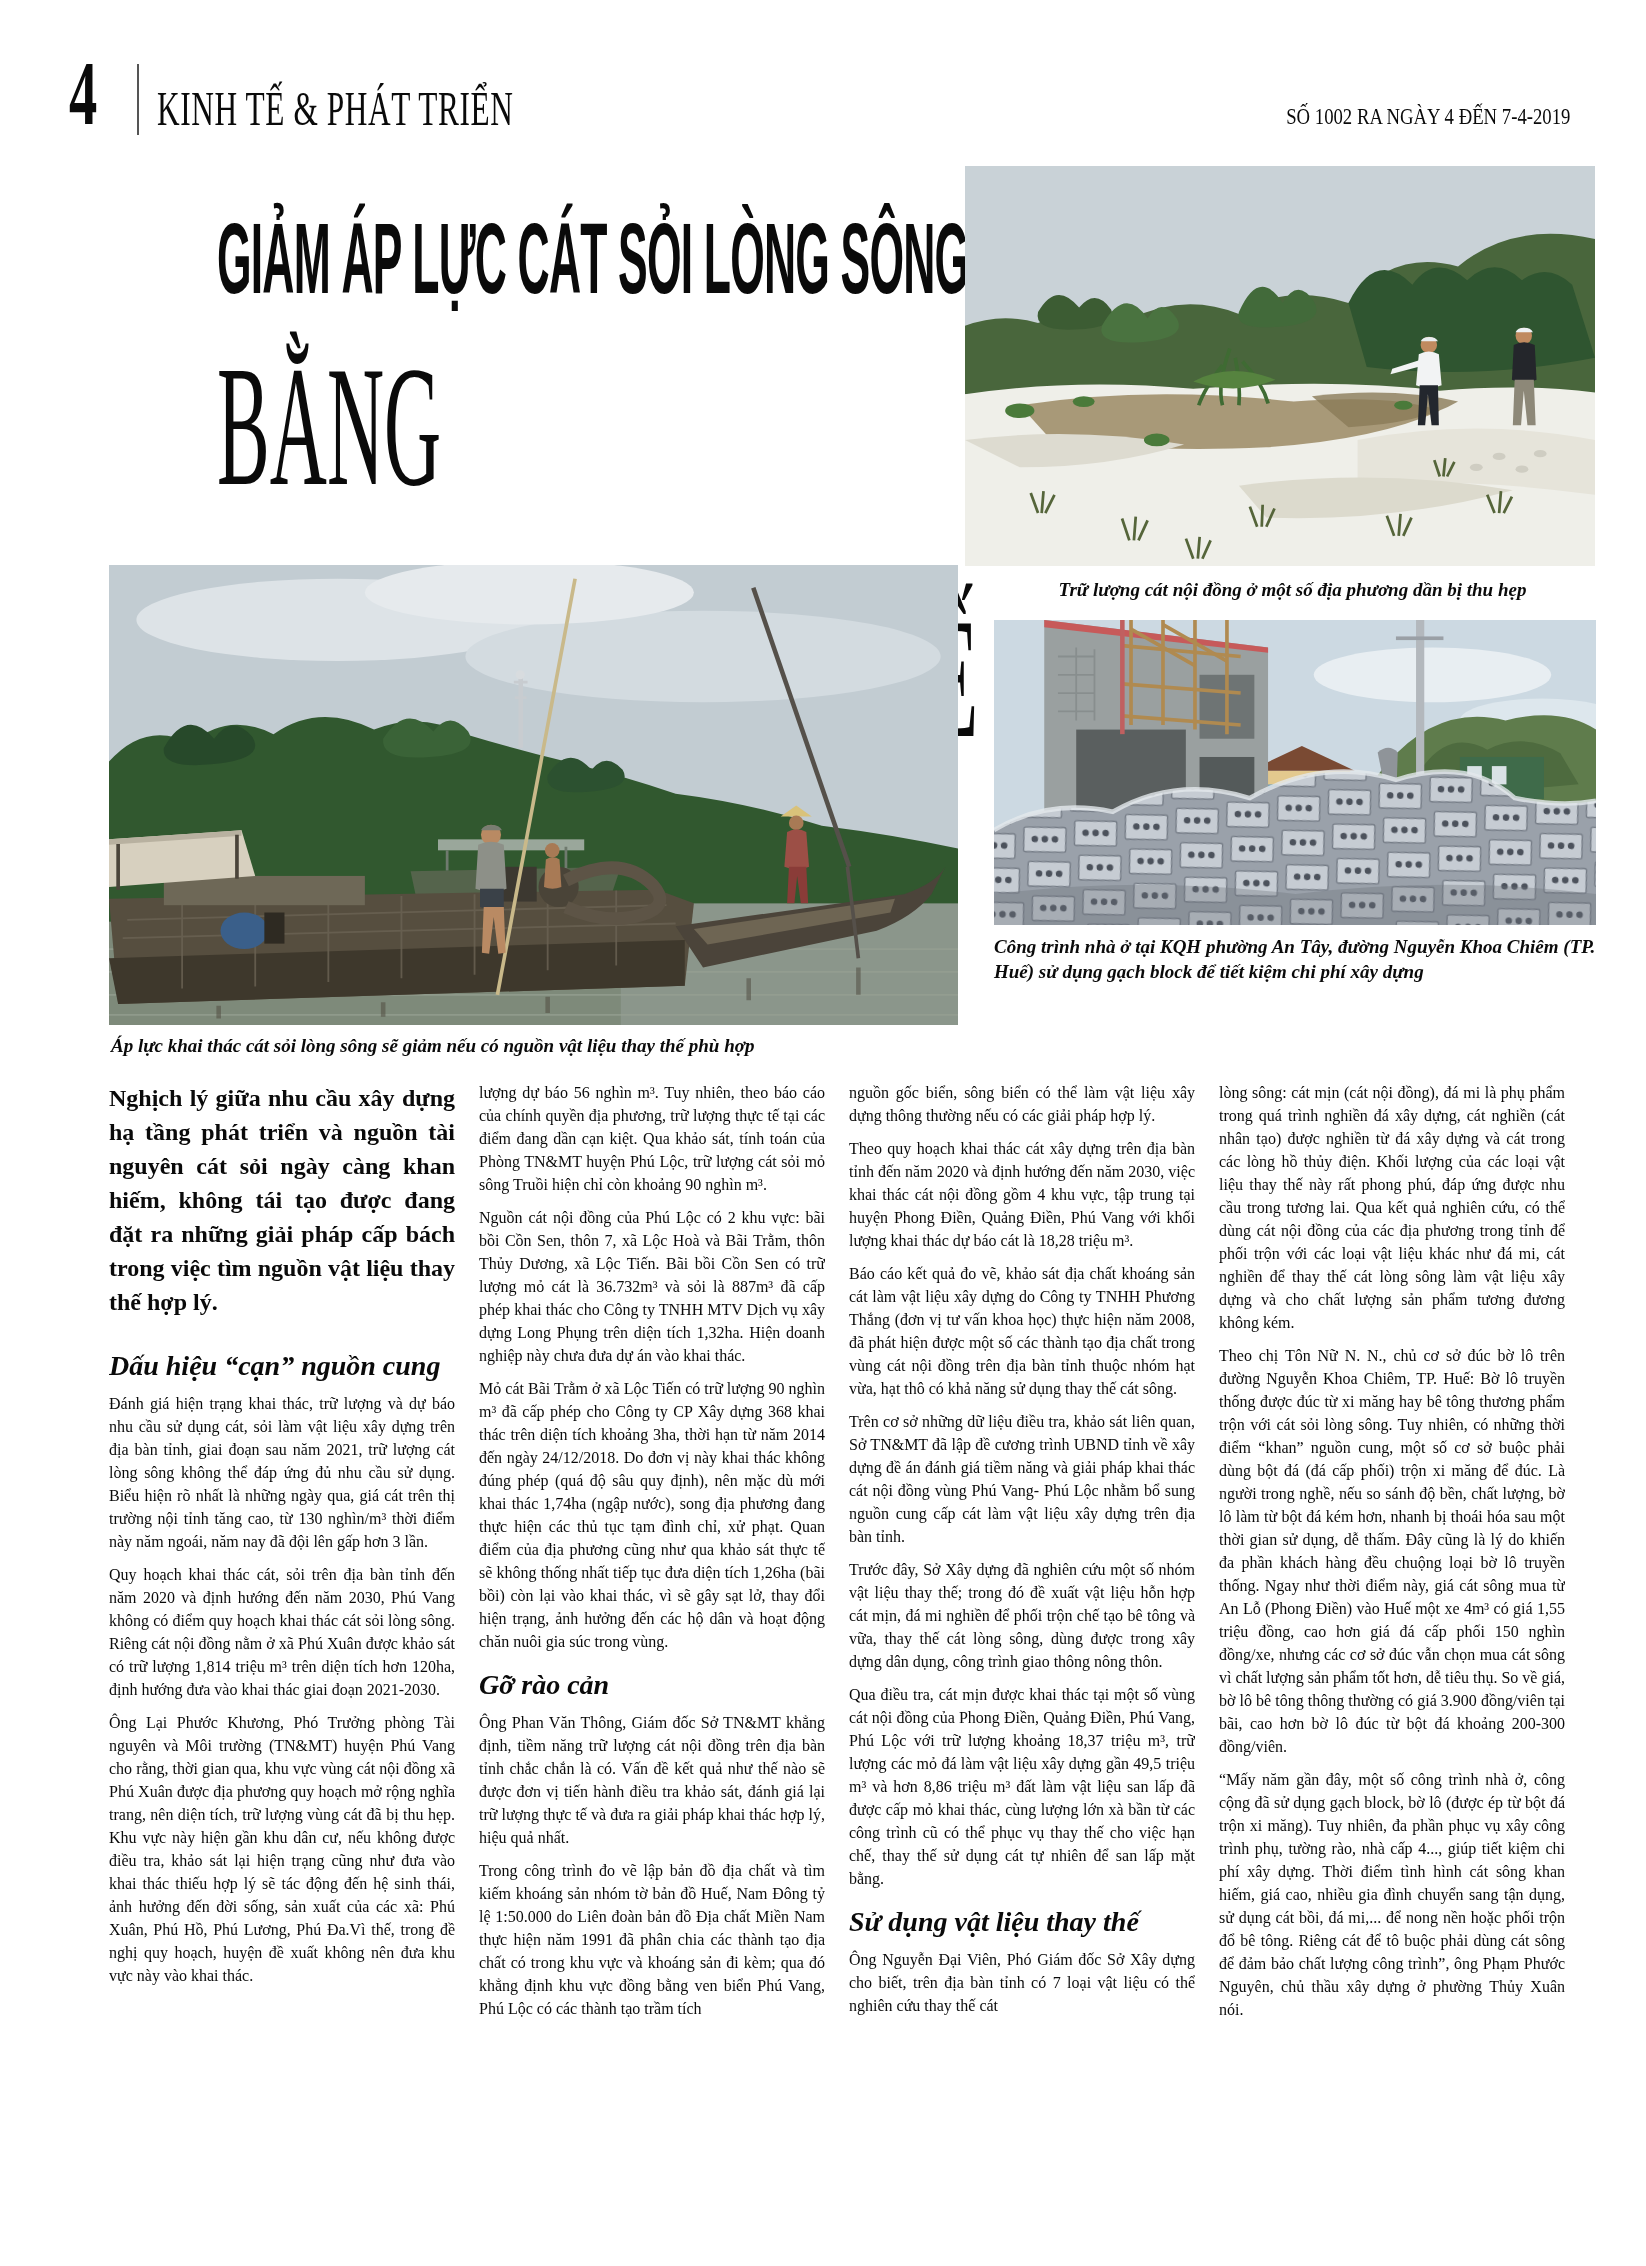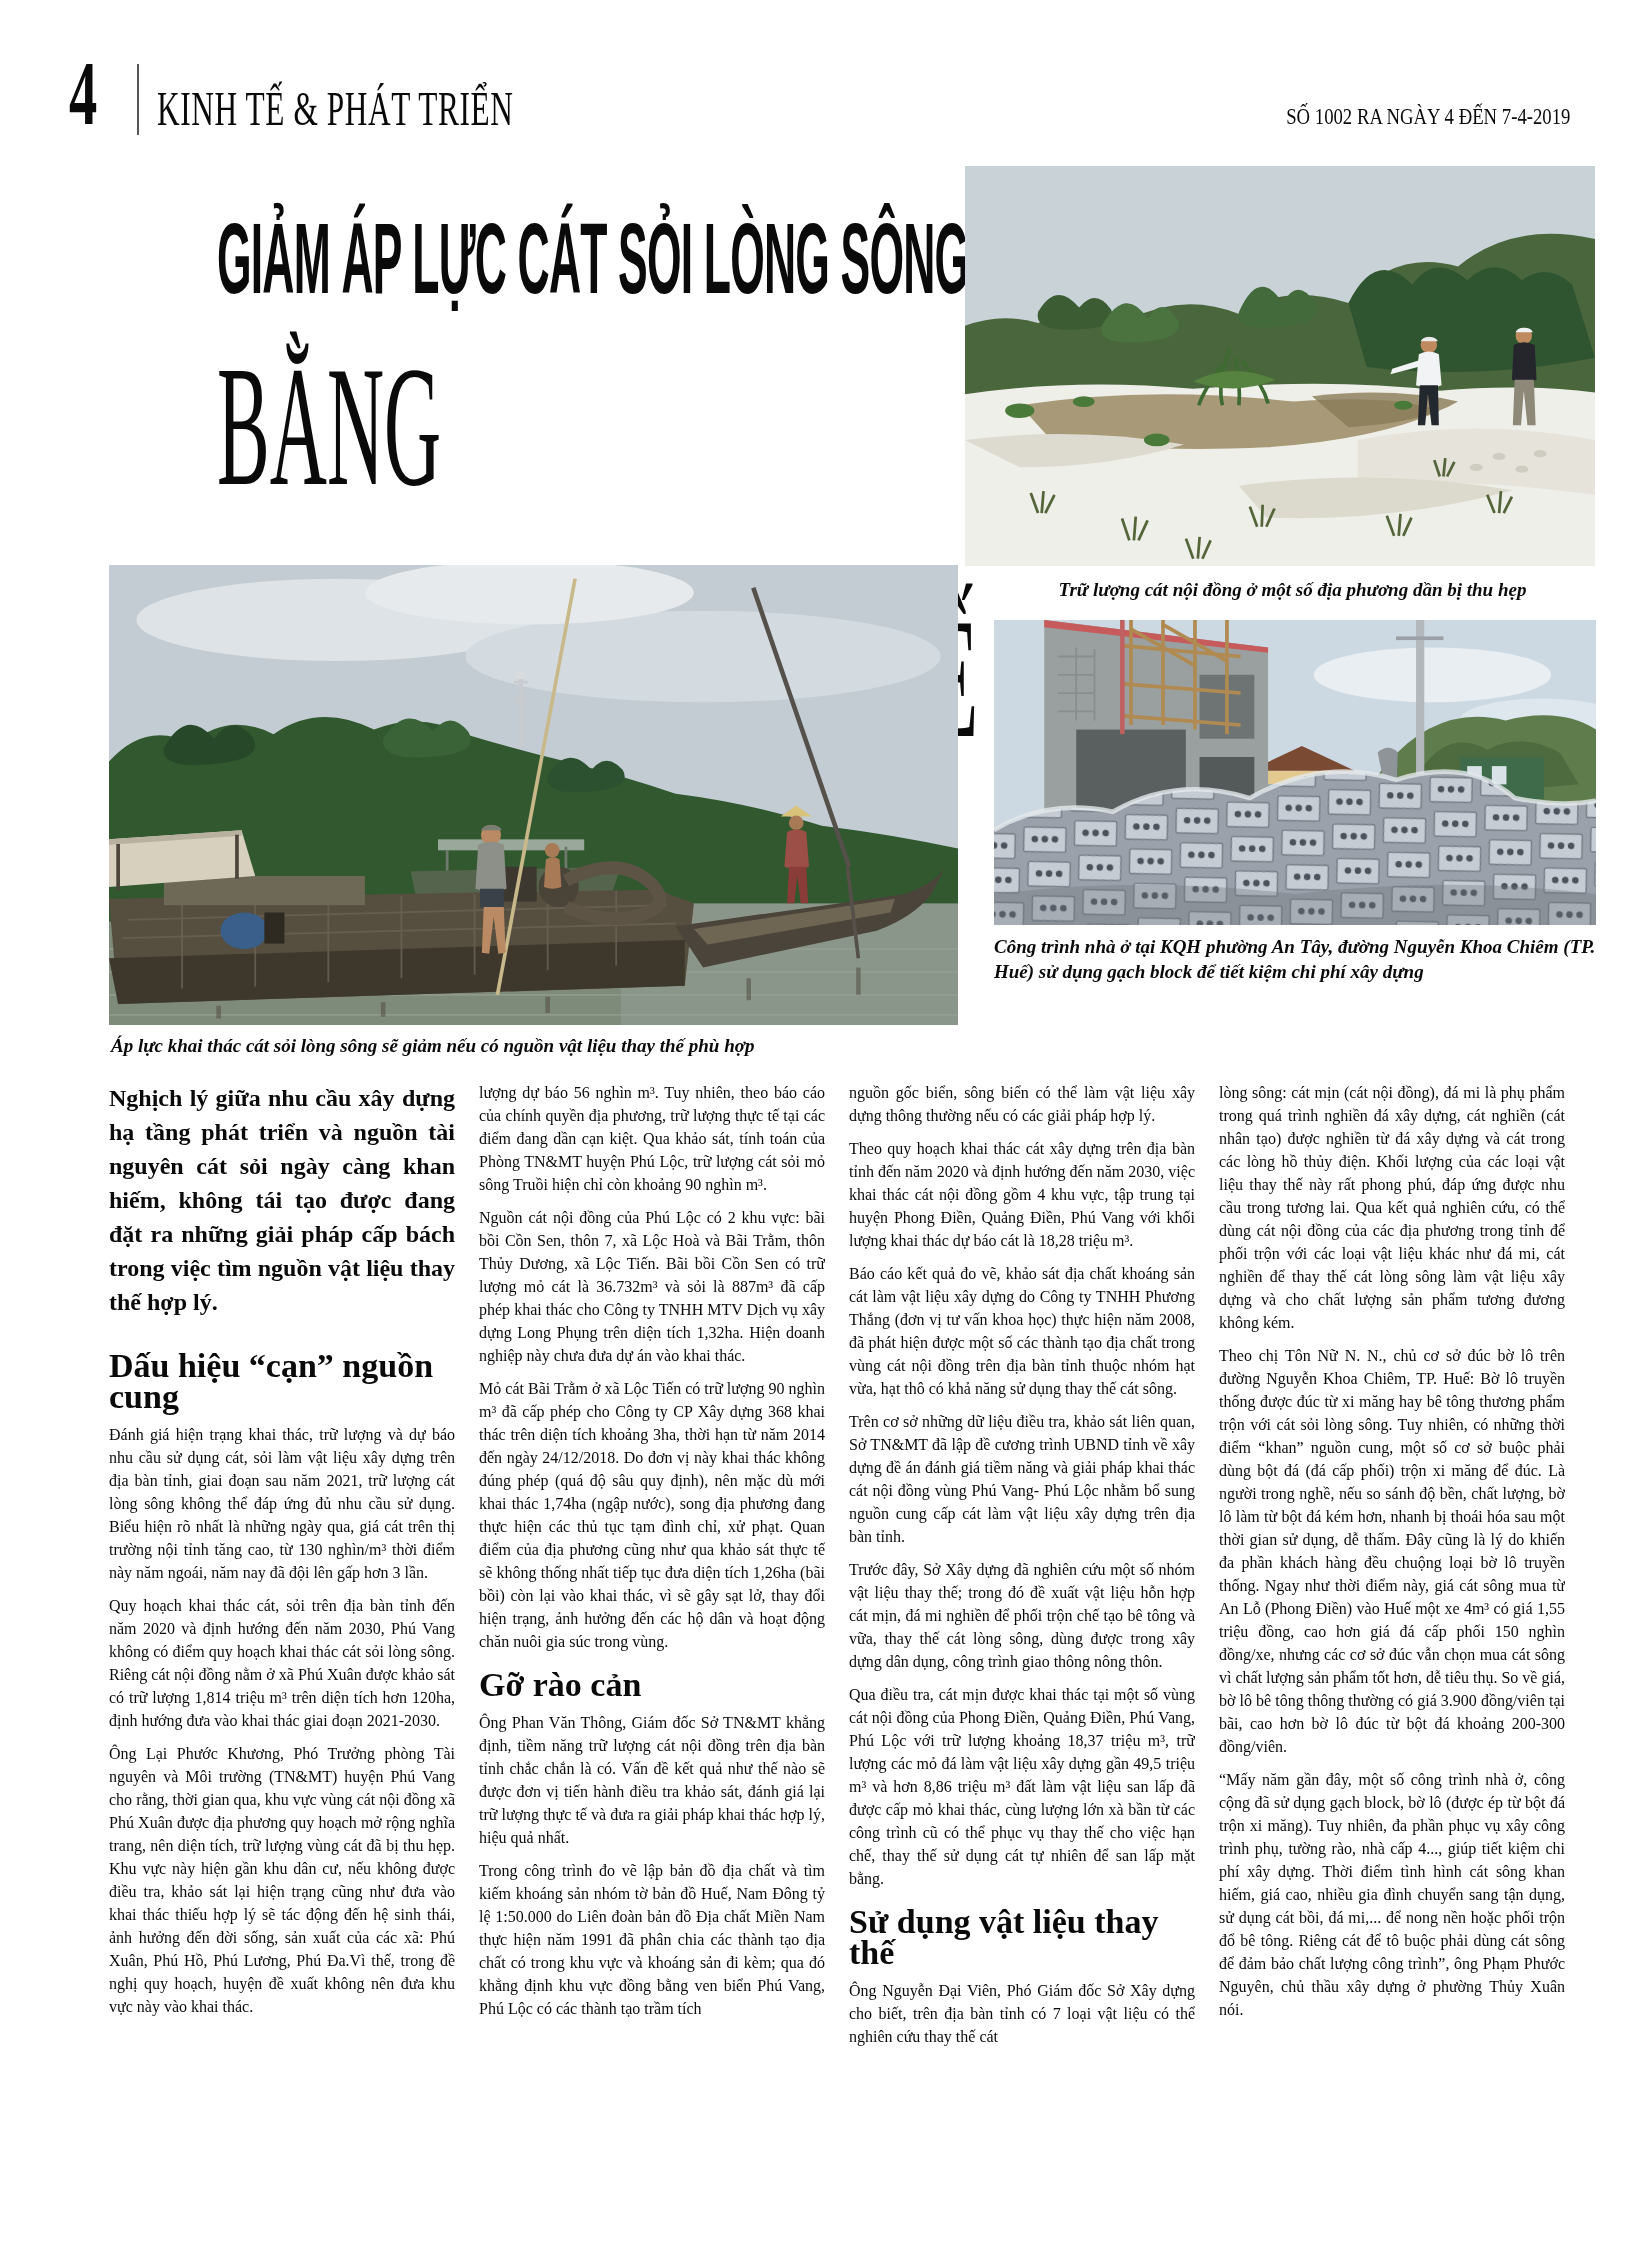--- a/index.html
+++ b/index.html
@@ -26,21 +26,21 @@
   .byline .lbl{font-style:italic;font-weight:700;}
   .byline .auth{font-weight:700;margin-left:7.3px;}
   
   .photo{position:absolute;overflow:hidden;background:#ccc;}
   .photo svg{display:block;width:100%;height:100%;}
   .caption{position:absolute;font-weight:700;font-style:italic;font-size:19px;line-height:25px;}
   
   .col{position:absolute;top:1081px;width:346px;height:1186px;overflow:hidden;
        text-align:justify;}
   .lead{font-size:24px;line-height:34px;font-weight:700;margin:3.7px 0 31px 0;}
-  .xhead{font-size:34px;line-height:31px;font-weight:700;margin:16.4px 0 11px 0;text-align:left;}
+  .xhead{font-size:28px;line-height:31px;font-weight:700;margin:16.4px 0 11px 0;text-align:left;font-style:italic;}
   .col .xhead:first-child{margin-top:0;}
   .para{font-size:16px;line-height:23px;margin:0 0 10px 0;}
   .para.cont{margin-top:0;}
   .col > :first-child{margin-top:0;}
 </style>
 </head>
 <body>
 
 <div class="page">
 

